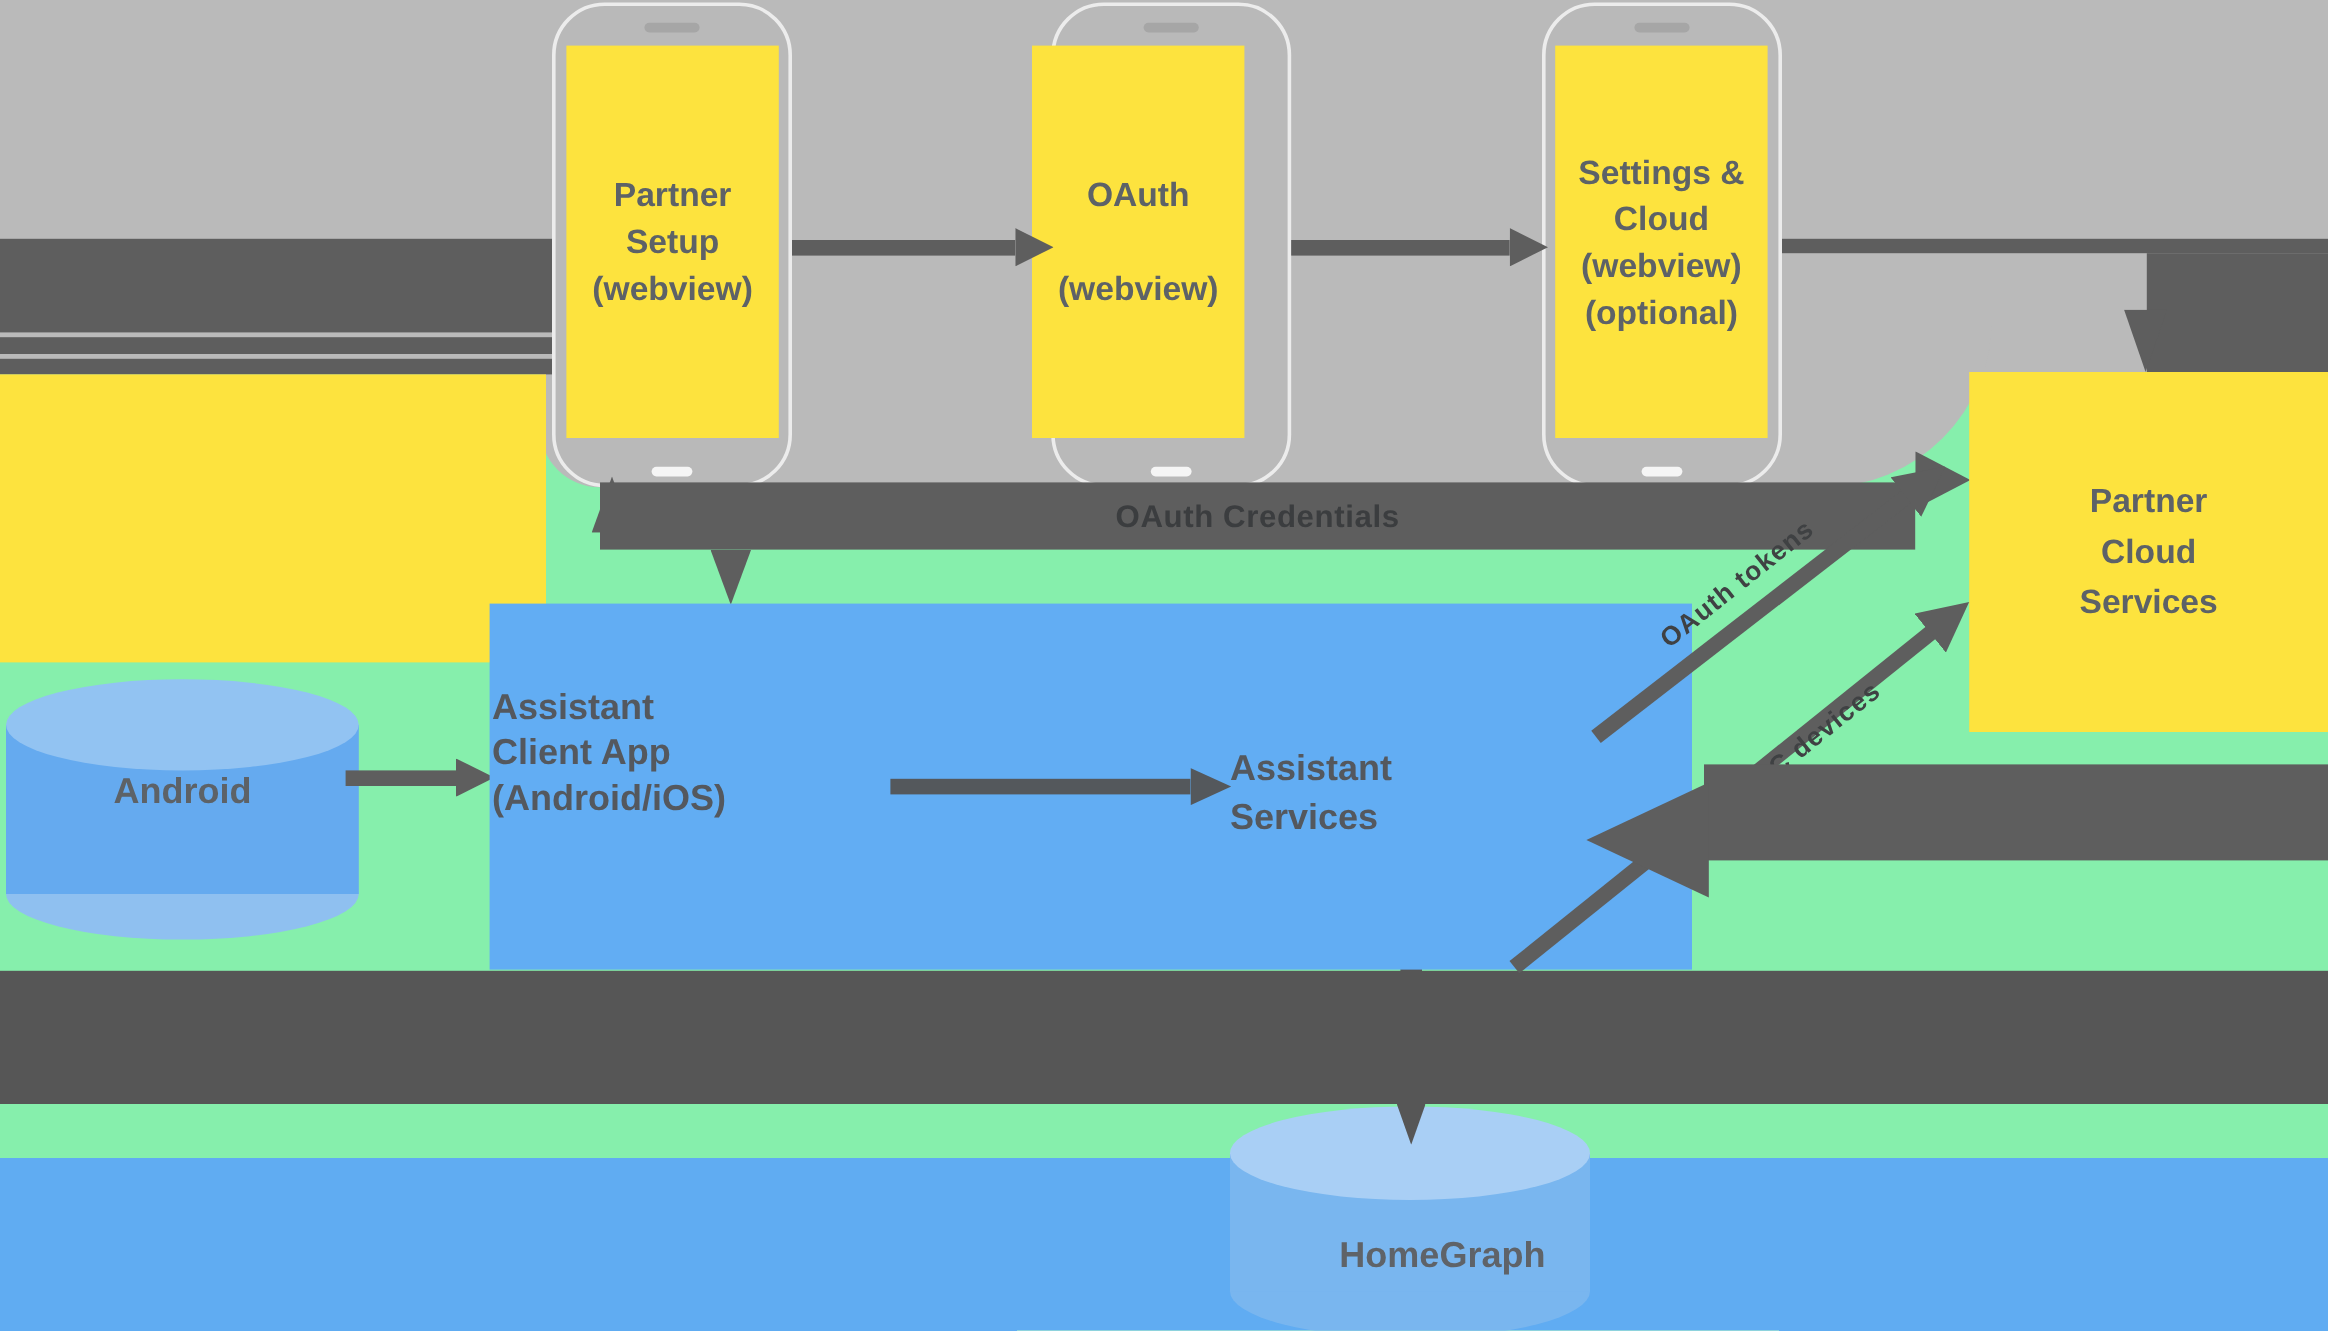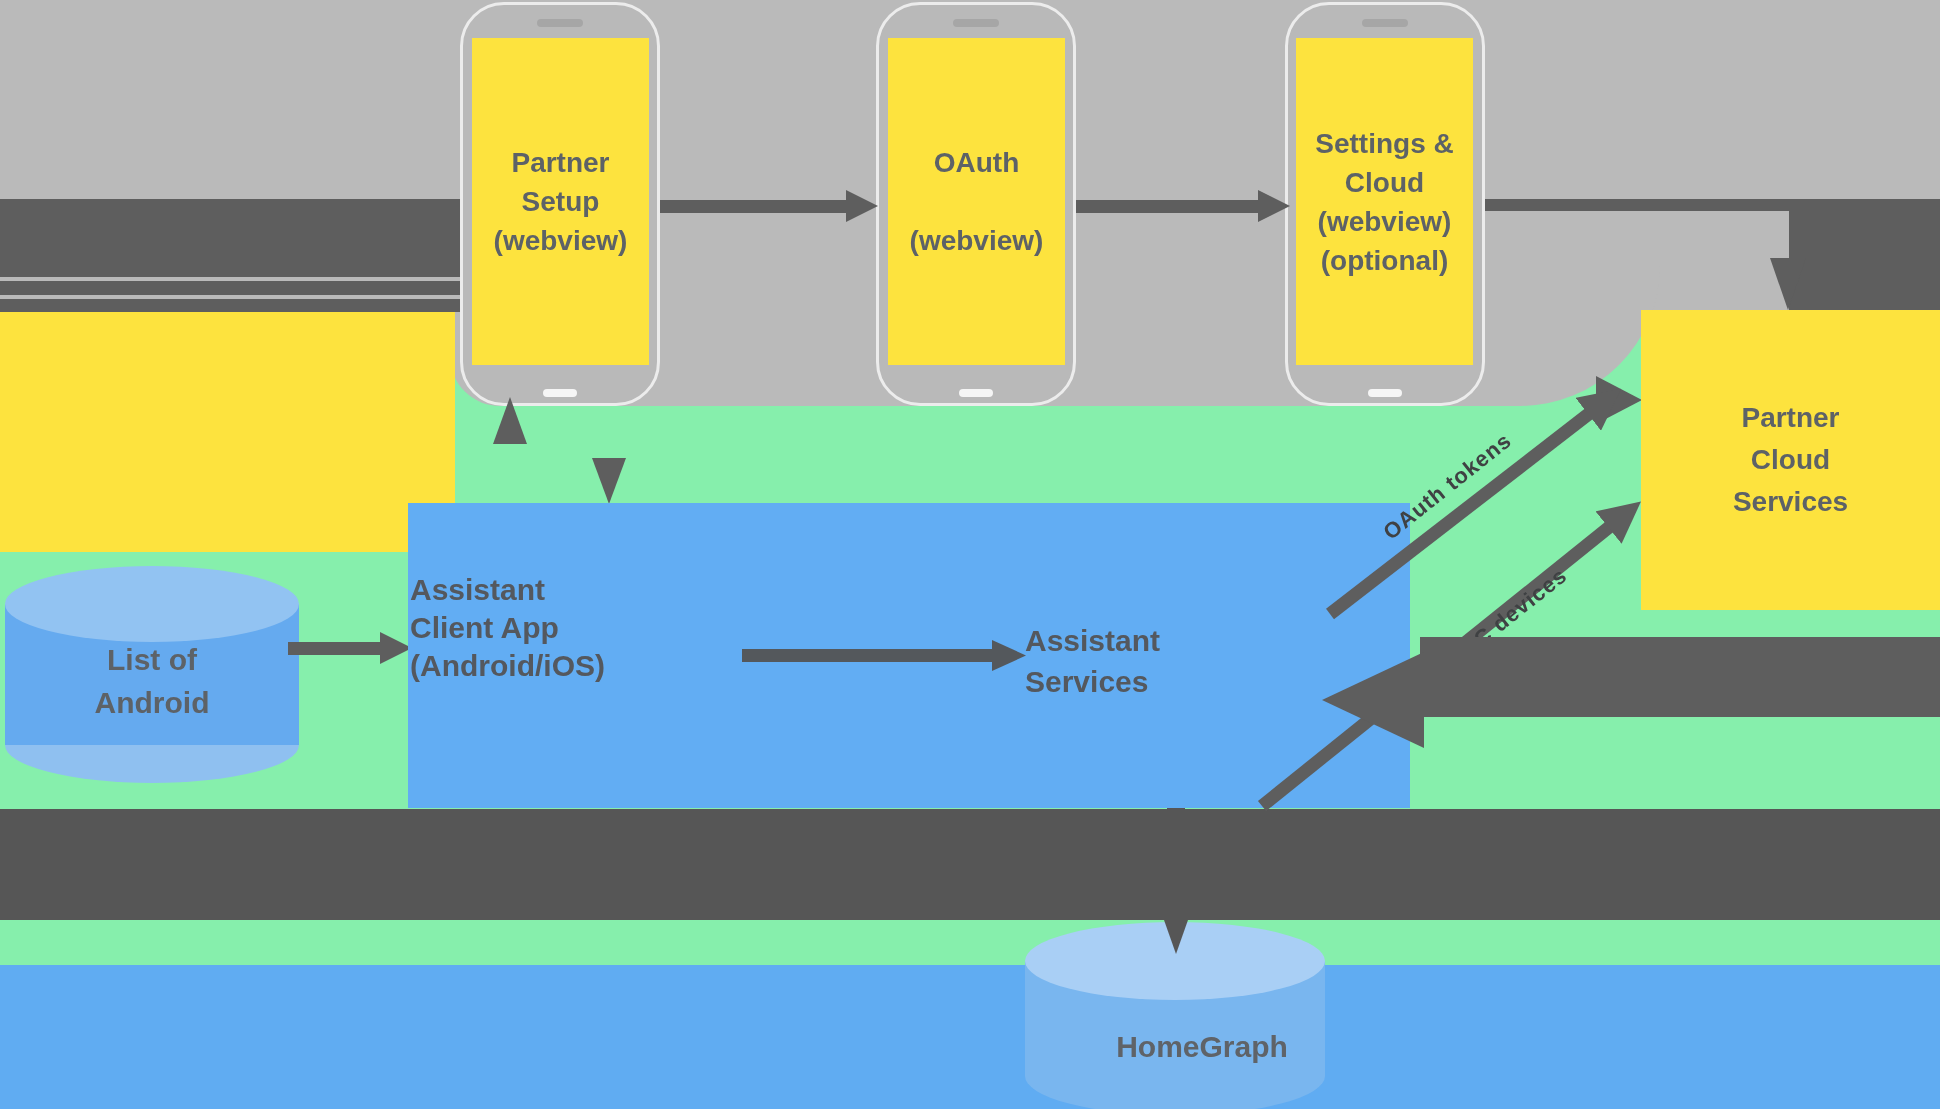--- a/index.html
+++ b/index.html
@@ -24,21 +24,21 @@
   .tri-up{clip-path:polygon(50% 0,100% 100%,0 100%);}
   
   .phone{top:2px;width:200px;height:404px;background:#b9b9b9;
     border:3px solid #ececec;border-radius:44px;box-sizing:border-box;}
   .phone-1{left:460px;} .phone-2{left:876px;} .phone-3{left:1285px;}
   .speaker{top:14px;width:46px;height:8px;background:#a6a6a6;border-radius:5px;}
   .homebar{top:384px;width:34px;height:8px;background:rgba(255,255,255,.85);border-radius:4px;}
   
   .screen{top:38px;width:177px;height:327px;background:#fde33e;
     display:flex;flex-direction:column;align-items:center;justify-content:center;}
-  .screen-1{left:472px;} .screen-2{left:888px;gap:39px;} .screen-3{left:1296px;}
+  .screen-1{left:472px;} .screen-2{left:860px;gap:39px;} .screen-3{left:1296px;}
   .screen .ln{font-size:28px;line-height:39px;font-weight:700;color:#5d6267;white-space:nowrap;}
   
   .left-yellow{left:0;top:312px;width:455px;height:240px;background:#fde33e;}
   .pcs{left:1641px;top:310px;width:299px;height:300px;background:#fde33e;
     display:flex;flex-direction:column;align-items:center;justify-content:center;}
   .pcs .ln{font-size:28px;line-height:42px;font-weight:700;color:#5d6267;}
   
   .cred-band{left:500px;top:402px;width:1096px;height:56px;background:#5e5e5e;
     display:flex;align-items:center;justify-content:center;}
   .cred-band .lbl{font-size:26px;font-weight:700;color:#3b3d3f;letter-spacing:.5px;}
@@ -109,20 +109,23 @@
   </div>
 
   <div class="abs dark" style="left:660px;top:200px;width:186px;height:13px;"></div>
   <div class="abs tri tri-right" style="left:846px;top:190px;width:32px;height:32px;"></div>
   <div class="abs dark" style="left:1076px;top:200px;width:182px;height:13px;"></div>
   <div class="abs tri tri-right" style="left:1258px;top:190px;width:32px;height:32px;"></div>
 
   <div class="abs left-yellow"></div>
 
   <div class="abs tri tri-up" style="left:493px;top:397px;width:34px;height:47px;"></div>
+  <div class="abs cred-band">
+    <div class="lbl">OAuth Credentials</div>
+  </div>
   <div class="abs tri tri-down" style="left:592px;top:458px;width:34px;height:46px;"></div>
   <div class="abs tri tri-right" style="left:1596px;top:376px;width:46px;height:48px;"></div>
 
   <div class="abs pcs">
     <div class="ln">Partner</div>
     <div class="ln">Cloud</div>
     <div class="ln">Services</div>
   </div>
 
   <div class="abs bottom-dark"></div>
@@ -133,21 +136,20 @@
   <div class="abs cyl-top-hg"></div>
   <div class="abs hg-text">HomeGraph</div>
 
   <div class="abs" style="left:1167px;top:806px;width:18px;height:116px;background:#565656;"></div>
   <div class="abs tri tri-down" style="left:1164px;top:920px;width:24px;height:34px;background:#565656;"></div>
 
   <div class="abs cyl-bot-list"></div>
   <div class="abs cyl-body-list"></div>
   <div class="abs cyl-top-list"></div>
   <div class="abs list-text">
-    <div>List of</div>
     <div>Android</div>
   </div>
 
   <div class="abs dark" style="left:288px;top:642px;width:92px;height:13px;"></div>
   <div class="abs tri tri-right" style="left:380px;top:632px;width:32px;height:32px;"></div>
 
   <div class="abs assistant-box"></div>
   <div class="abs blue-text client-text">
     <div>Assistant</div>
     <div>Client App</div>

